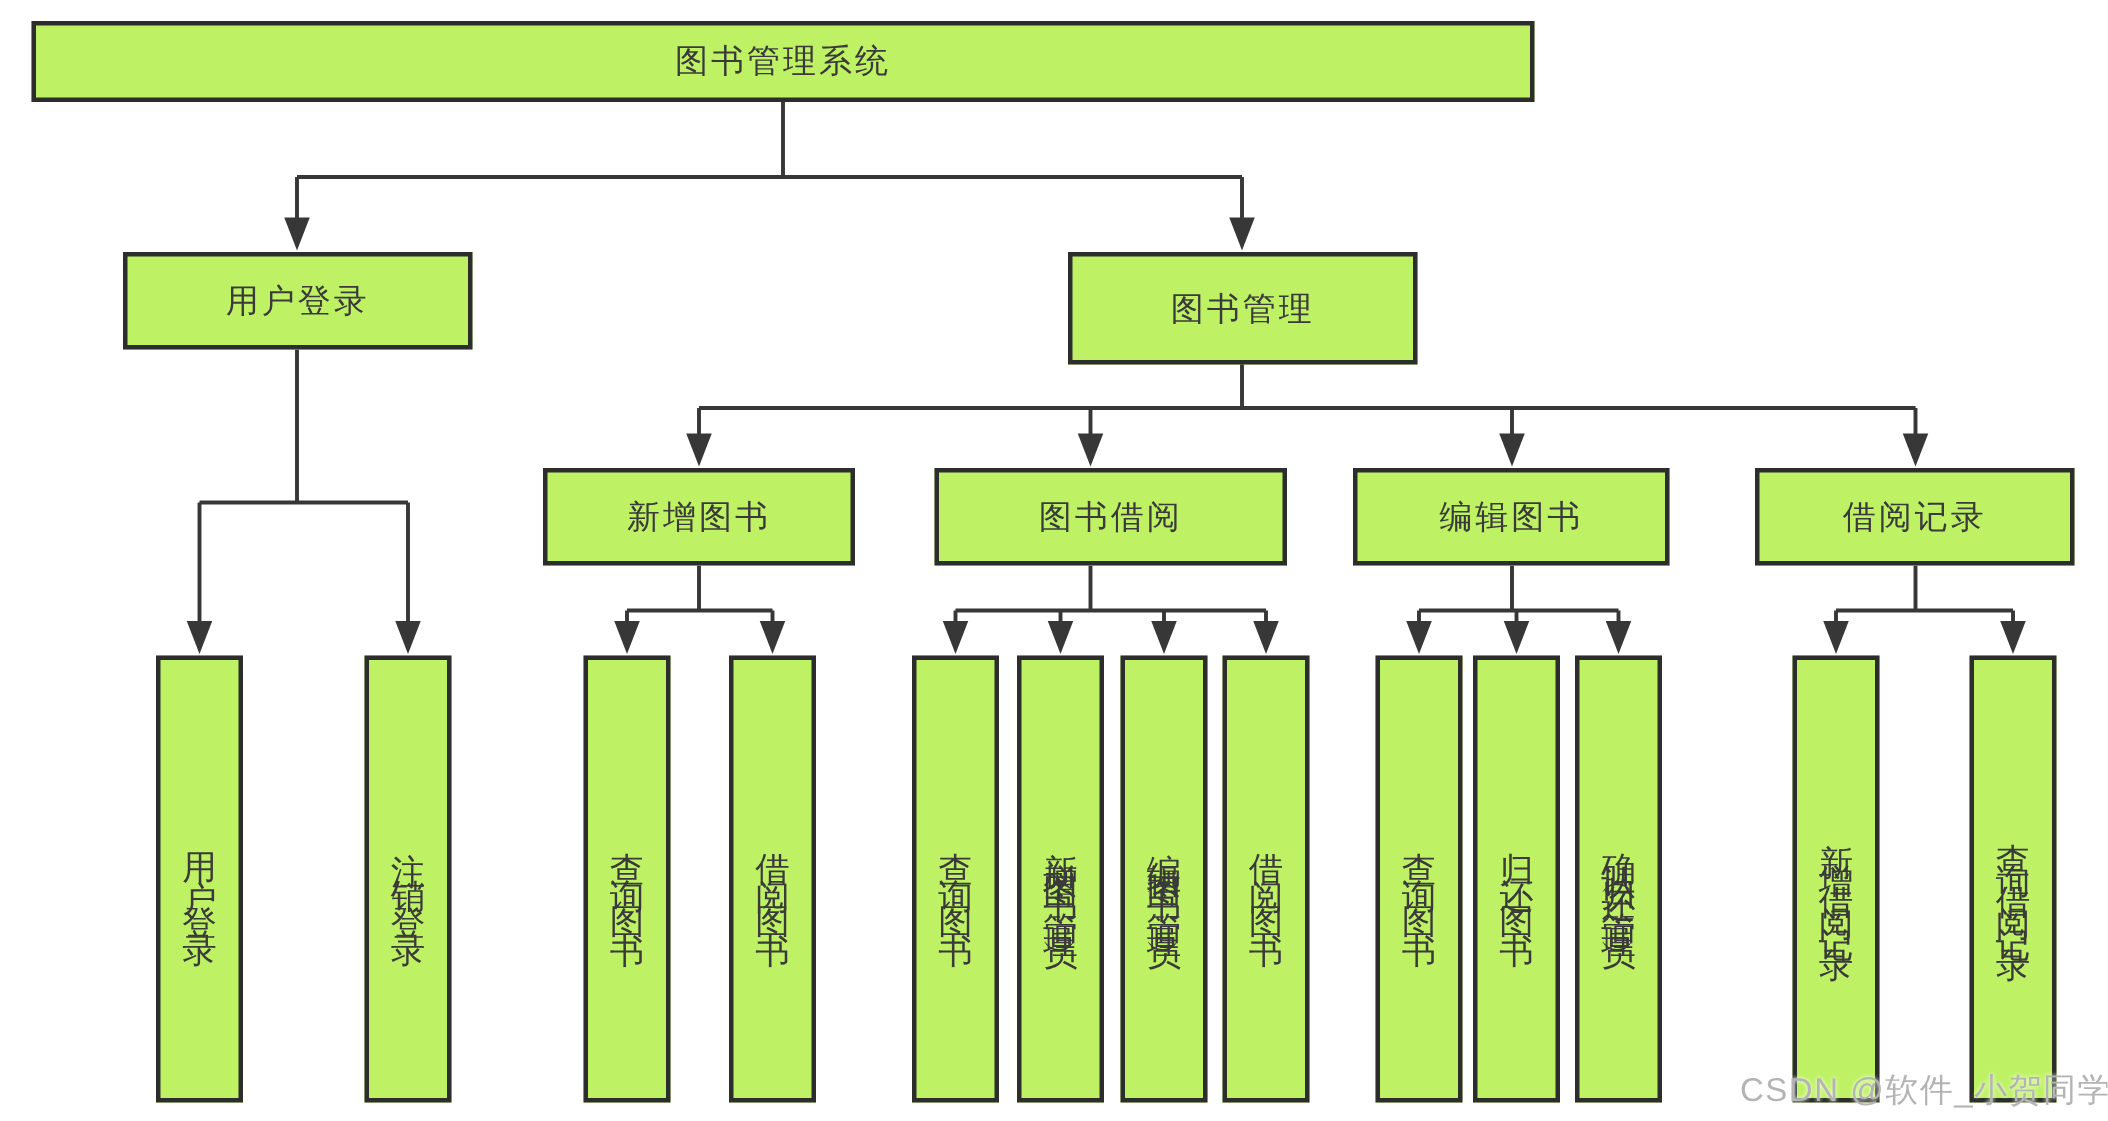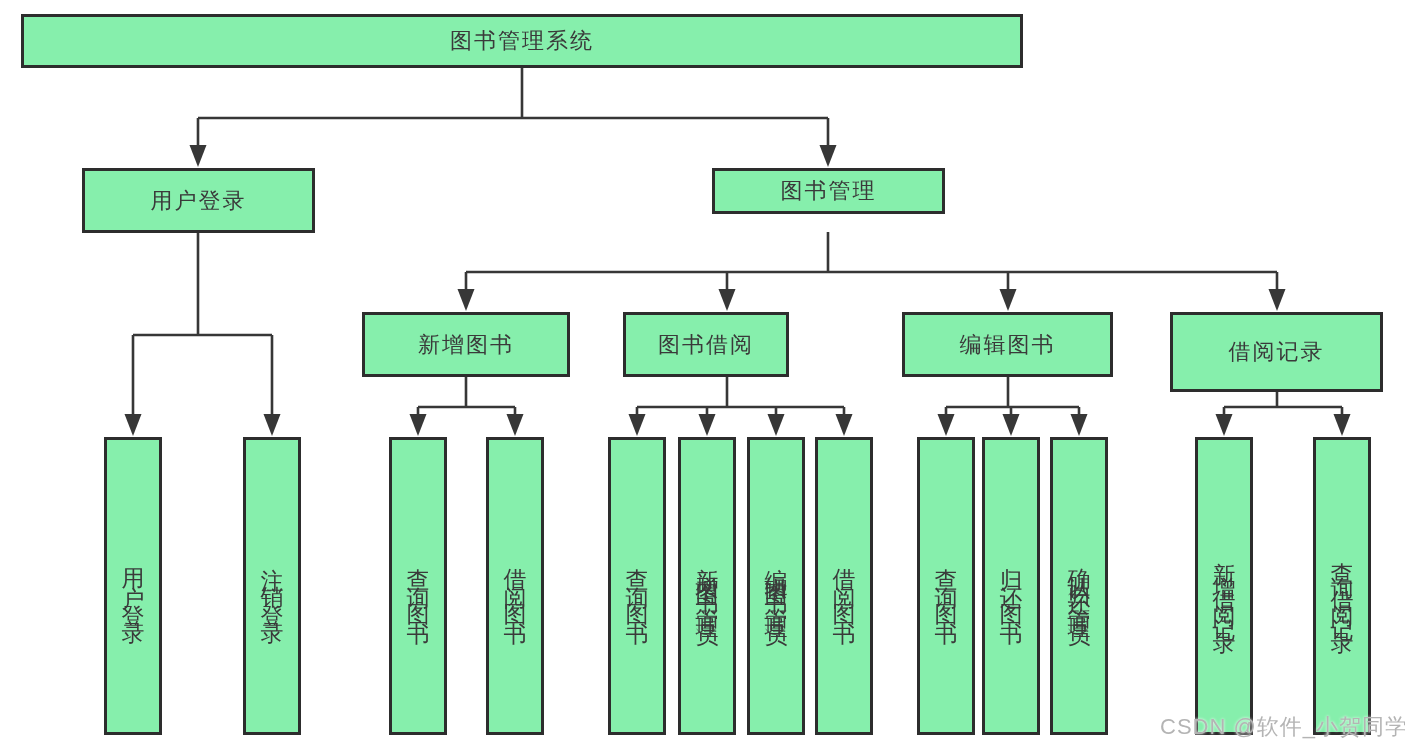--- a/index.html
+++ b/index.html
@@ -16,21 +16,21 @@
     font-family:"Liberation Sans","DejaVu Sans",sans-serif;
     position:relative;
   }
   .canvas{position:absolute;left:0;top:0;width:1405px;height:747px;overflow:hidden;}
   .connectors{position:absolute;left:0;top:0;pointer-events:none;}
   .connectors path{fill:none;stroke:var(--line);stroke-width:2.6;}
   .connectors polygon{fill:var(--line);}
   .box{
     position:absolute;box-sizing:border-box;
     border:3px solid var(--border);
-    background:#86efac;
+    background:#bef264;
     display:flex;align-items:center;justify-content:center;
     color:var(--text);
   }
   .h-label{font-size:22px;letter-spacing:2px;white-space:nowrap;}
   .v-label{writing-mode:vertical-rl;font-size:23px;line-height:1;}
   .watermark{
     position:absolute;left:1160px;top:712px;
     font-size:22px;color:var(--wm);letter-spacing:1px;
     z-index:5;text-shadow:0 0 3px #ffffff;white-space:nowrap;
   }
@@ -71,34 +71,34 @@
       </g>
   </svg>
 
   <div class="box" style="left:21px;top:14px;width:1002px;height:54px">
     <span class="h-label">图书管理系统</span>
   </div>
 
   <div class="box" style="left:82px;top:168px;width:233px;height:65px">
     <span class="h-label">用户登录</span>
   </div>
-  <div class="box" style="left:712px;top:168px;width:233px;height:46px">
+  <div class="box" style="left:712px;top:168px;width:233px;height:75px">
     <span class="h-label">图书管理</span>
   </div>
 
   <div class="box" style="left:362px;top:312px;width:208px;height:65px">
     <span class="h-label">新增图书</span>
   </div>
-  <div class="box" style="left:623px;top:312px;width:166px;height:65px">
+  <div class="box" style="left:623px;top:312px;width:235px;height:65px">
     <span class="h-label">图书借阅</span>
   </div>
   <div class="box" style="left:902px;top:312px;width:211px;height:65px">
     <span class="h-label">编辑图书</span>
   </div>
-  <div class="box" style="left:1170px;top:312px;width:213px;height:80px">
+  <div class="box" style="left:1170px;top:312px;width:213px;height:65px">
     <span class="h-label">借阅记录</span>
   </div>
 
   <div class="box leaf" style="left:104px;top:437px;width:58px;height:298px">
     <span class="v-label" style="letter-spacing: 18px;">用户登录</span>
   </div>
   <div class="box leaf" style="left:243px;top:437px;width:58px;height:298px">
     <span class="v-label" style="letter-spacing: 18px;">注销登录</span>
   </div>
 

